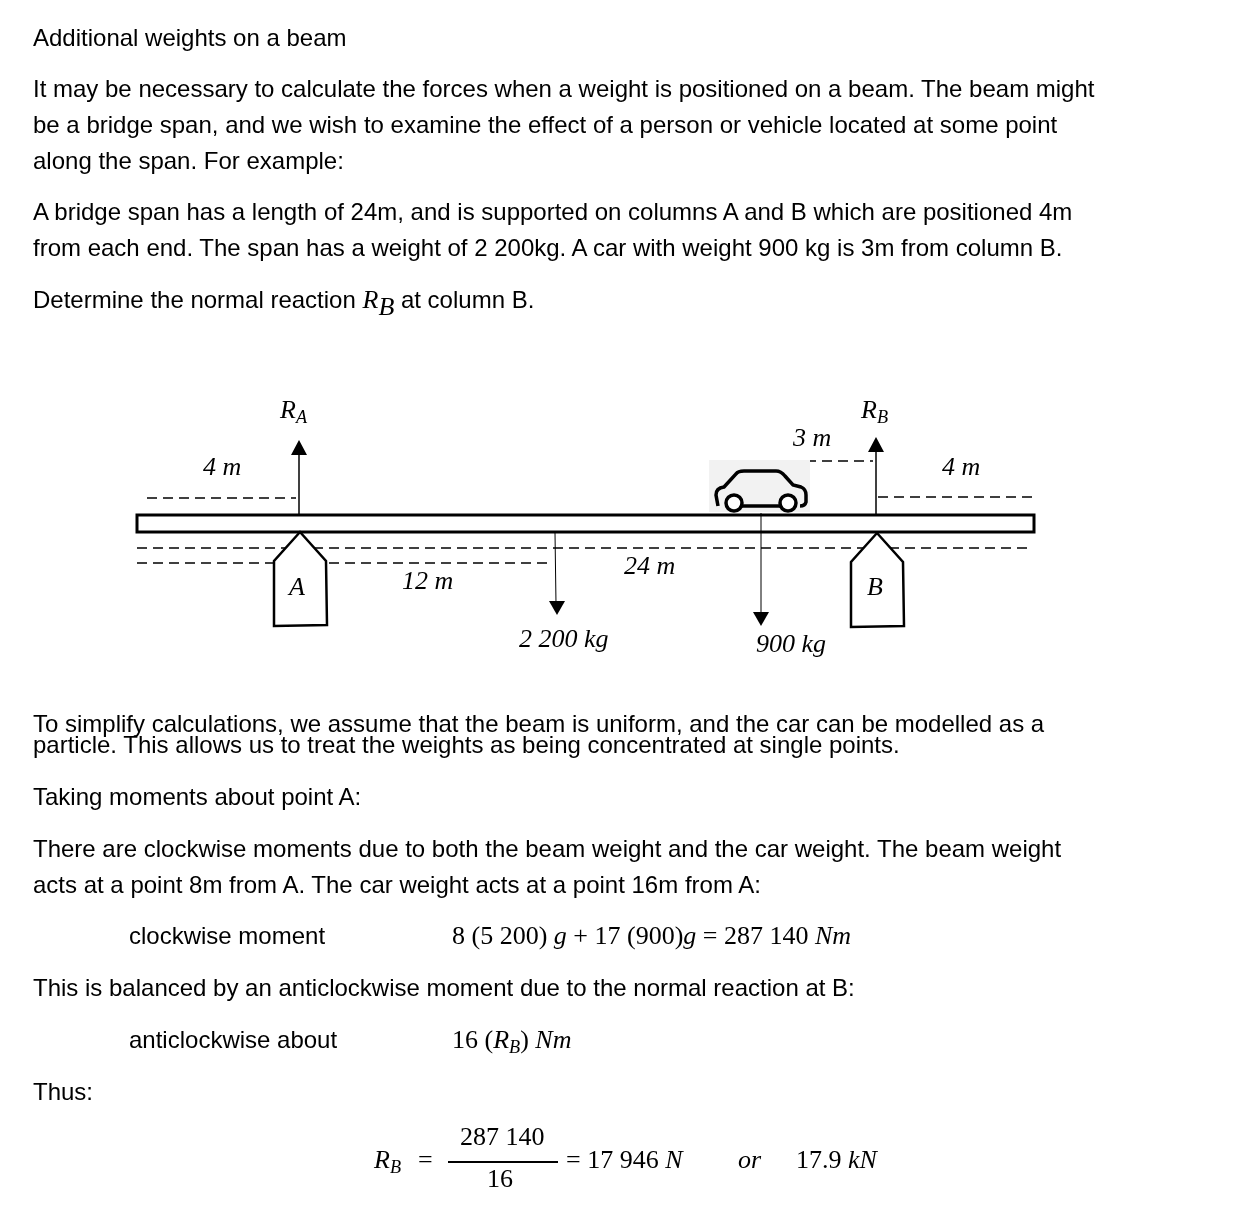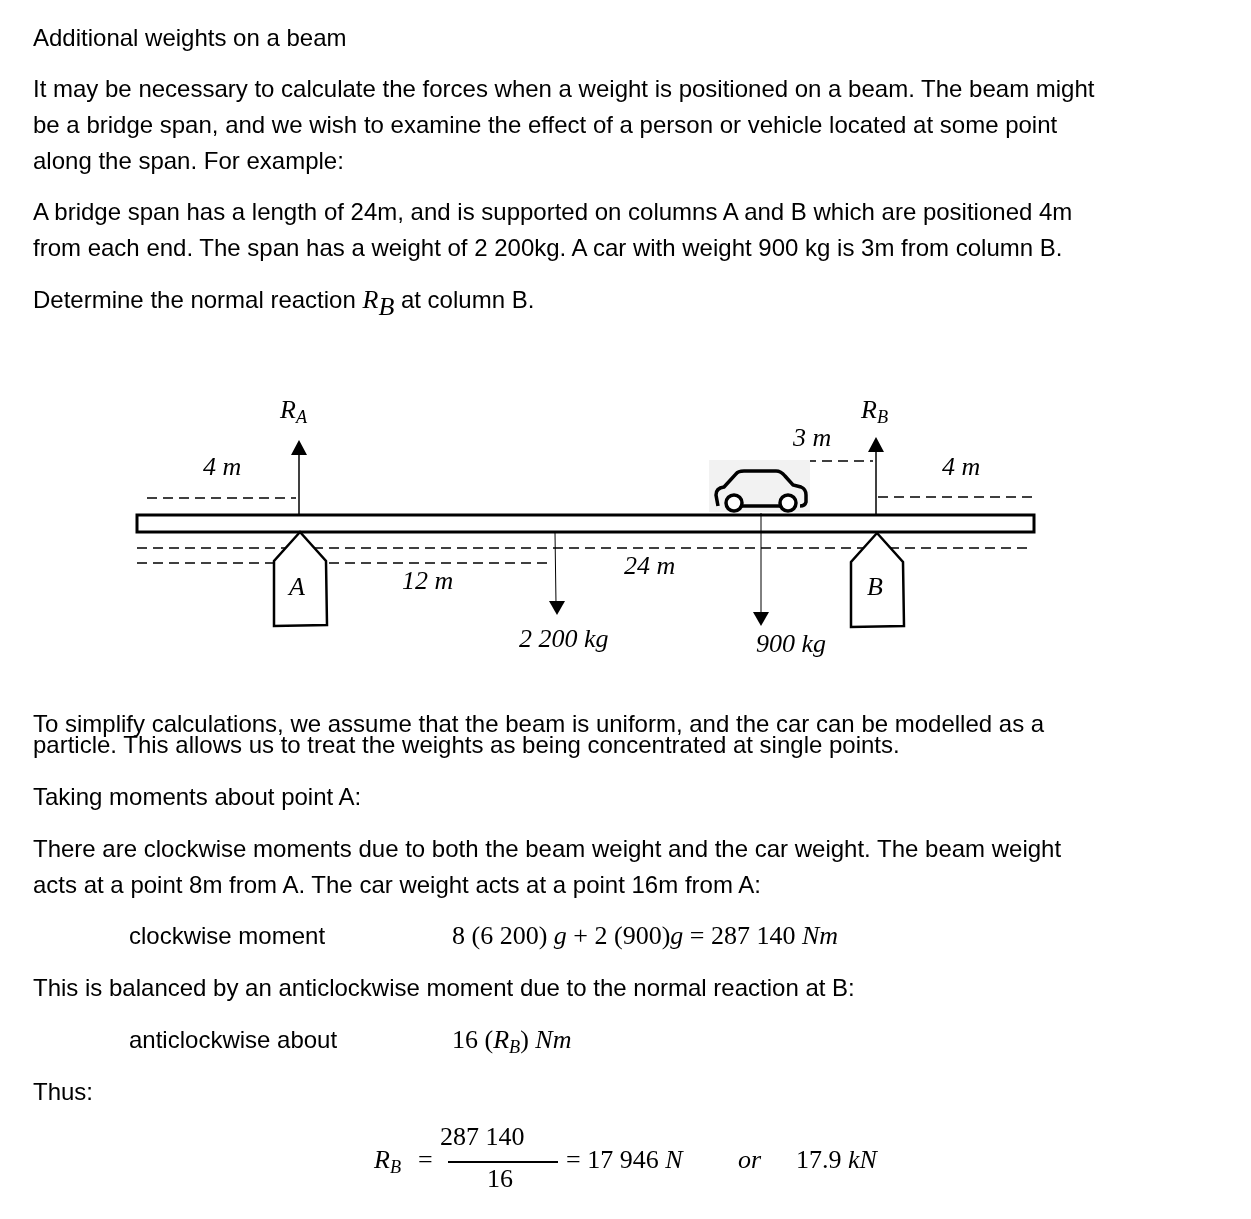--- a/index.html
+++ b/index.html
@@ -79,29 +79,29 @@
 
 <div class="txt" style="top:706px">To simplify calculations, we assume that the beam is uniform, and the car can be modelled as a</div>
 <div class="txt" style="top:727px">particle.  This allows us to treat the weights as being concentrated at single points.</div>
 
 <div class="txt" style="top:779px">Taking moments about point A:</div>
 
 <div class="txt" style="top:831px">There are clockwise moments due to both the beam weight and the car weight.  The beam weight</div>
 <div class="txt" style="top:867px">acts at a point 8m from A.  The car weight acts at a point 16m from A:</div>
 
 <div class="txt" style="left:129px;top:918px">clockwise moment</div>
-<div class="lbl math" style="left:452px;top:918px;line-height:36px"><span>8 (6 200) </span><span class="it">g</span><span> + 2 (900)</span><span class="it">g</span><span> = 287 140 </span><span class="it">Nm</span></div>
+<div class="lbl math" style="left:452px;top:918px;line-height:36px"><span>8 (5 200) </span><span class="it">g</span><span> + 17 (900)</span><span class="it">g</span><span> = 287 140 </span><span class="it">Nm</span></div>
 
 <div class="txt" style="top:970px">This is balanced by an anticlockwise moment due to the normal reaction at B:</div>
 
 <div class="txt" style="left:129px;top:1022px">anticlockwise about</div>
 <div class="lbl math" style="left:452px;top:1022px;line-height:36px"><span>16 (</span><span class="it">R</span><sub class="it">B</sub><span>)  </span><span class="it">Nm</span></div>
 
 <div class="txt" style="top:1074px">Thus:</div>
 
 <div class="lbl math it" style="left:374px;top:1145px"><span>R</span><sub>B</sub></div>
 <div class="lbl math" style="left:418px;top:1145px">=</div>
-<div class="lbl math" style="left:440px;top:1122px">287 140</div>
+<div class="lbl math" style="left:460px;top:1122px">287 140</div>
 <div style="position:absolute;left:448px;top:1161px;width:110px;height:2px;background:#000"></div>
 <div class="lbl math" style="left:487px;top:1164px">16</div>
 <div class="lbl math" style="left:566px;top:1145px"><span>= 17 946 </span><span class="it">N</span></div>
 <div class="lbl math it" style="left:738px;top:1145px">or</div>
 <div class="lbl math" style="left:796px;top:1145px"><span>17.9 </span><span class="it">kN</span></div>
 
 </body></html>

